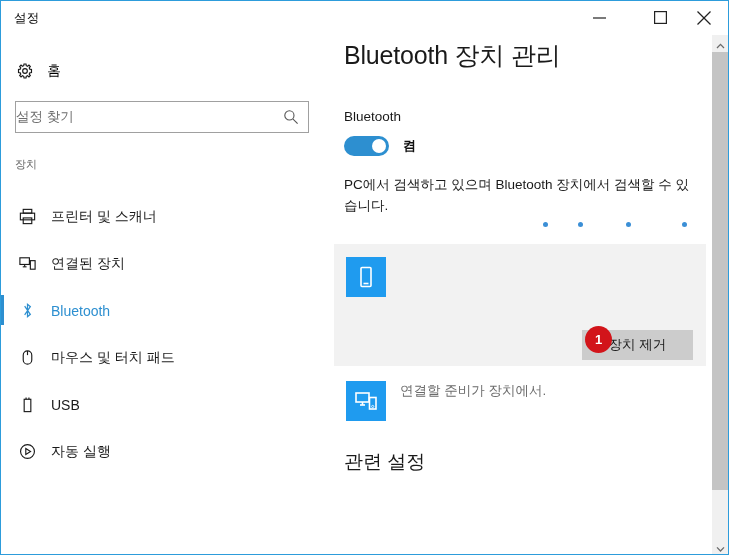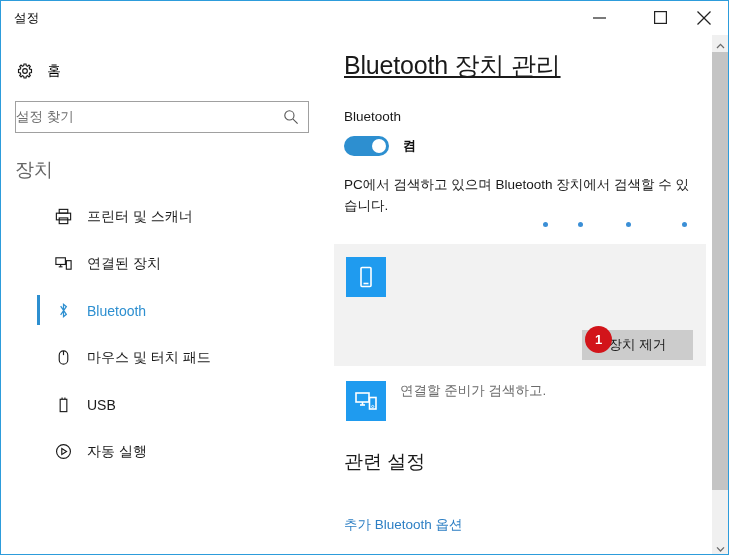--- a/index.html
+++ b/index.html
@@ -63,26 +63,25 @@
     background: #ffffff;
     display: flex; align-items: center;
   }
   #search-input-text {
     font-size: 13.5px; color: #6d6d6d;
     flex: 1;
   }
   #search-icon { margin-right: 9px; display:flex; align-items:center; }
   #devices-header {
     position: absolute; left: 14px; top: 122px;
-    font-size: 19px; color: #666666;
+    font-size: 11px; color: #666666;
   }
   #nav-list {
     position: absolute; left: 0; top: 158px;
     width: 328px;
-    margin-left: 36px;
   }
   .nav-item {
     position: relative;
     width: 328px; height: 47px;
     display: flex; align-items: center;
   }
   .nav-item .sel-bar {
     position: absolute; left: 0; top: 8px;
     width: 3px; height: 30px;
     background: transparent;
@@ -99,24 +98,23 @@
   .nav-item.selected .nav-label { color: #2d8fd0; }
 
   
   #content {
     position: absolute; left: 328px; top: 34px;
     width: 383px; height: 520px;
     background: #ffffff;
     overflow: hidden;
   }
   #page-title {
-    position: absolute; left: 15px; top: 14px;
+    position: absolute; left: 15px; top: 4px;
     font-size: 25px; font-weight: 400; color: #1a1a1a;
     letter-spacing: -0.2px;
-    text-decoration: underline;
   }
   #bt-label {
     position: absolute; left: 15px; top: 74px;
     font-size: 13.5px; color: #1a1a1a;
   }
   #toggle-row {
     position: absolute; left: 15px; top: 101px;
     display: flex; align-items: center;
   }
   #toggle {
@@ -379,27 +377,26 @@
             <g fill="none" stroke="#ffffff" stroke-width="1.6">
               <rect x="4" y="6" width="13" height="9"></rect>
               <line x1="8" y1="18" x2="13" y2="18"></line>
               <line x1="10.5" y1="15" x2="10.5" y2="18"></line>
               <rect x="17.5" y="10.5" width="6.5" height="11.5"></rect>
             </g>
             <circle cx="20.7" cy="19.5" r="1.1" fill="#1f9bef" stroke="#ffffff" stroke-width="0.8"></circle>
           </svg>
         </span>
         <span class="dev-texts">
-          <div class="dev-state">연결할 준비가 검색하고.</div>
+          <div class="dev-state">연결할 준비가 장치에서.</div>
         </span>
       </div>
     </div>
 
     <div id="related-title">관련 설정</div>
-    <a class="rel-link" id="rel-link-1">추가 Bluetooth 옵션</a>
 
   </div>
 
   <div id="scrollbar">
     <div id="sb-up">
       <span>
         <svg width="9" height="6" viewBox="0 0 9 6">
             <path d="M1 5 L4.5 1.4 L8 5" fill="none" stroke="#6b6b6b" stroke-width="1.3"></path>
           </svg>
       </span>

